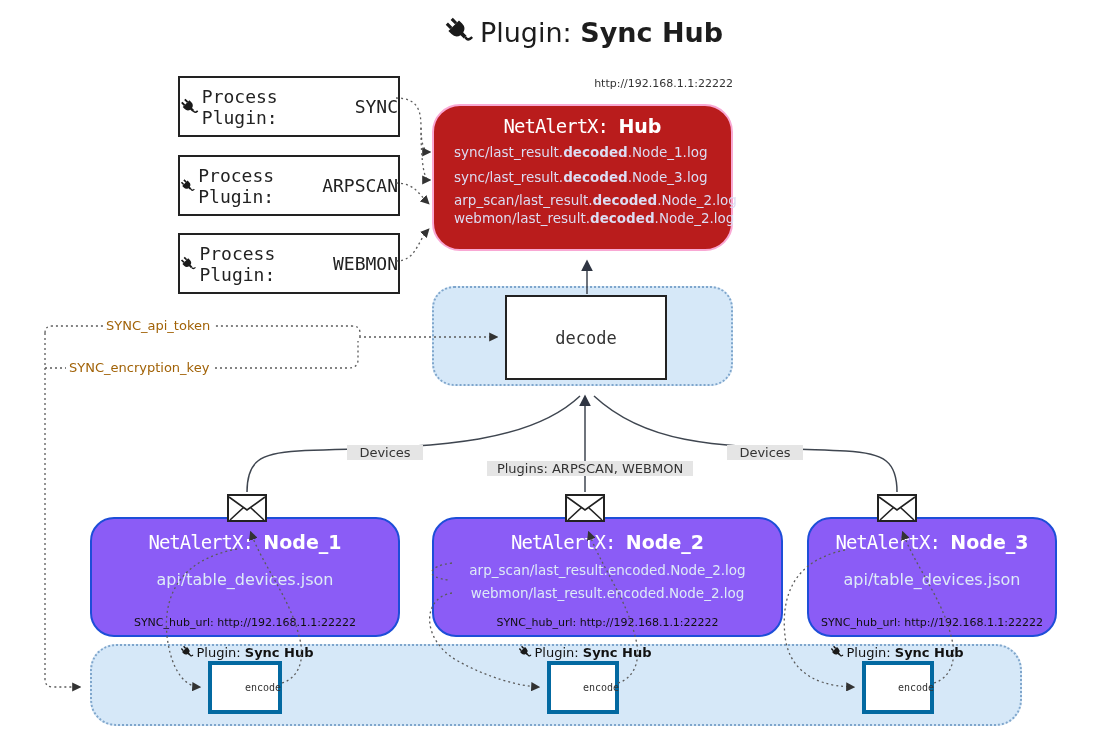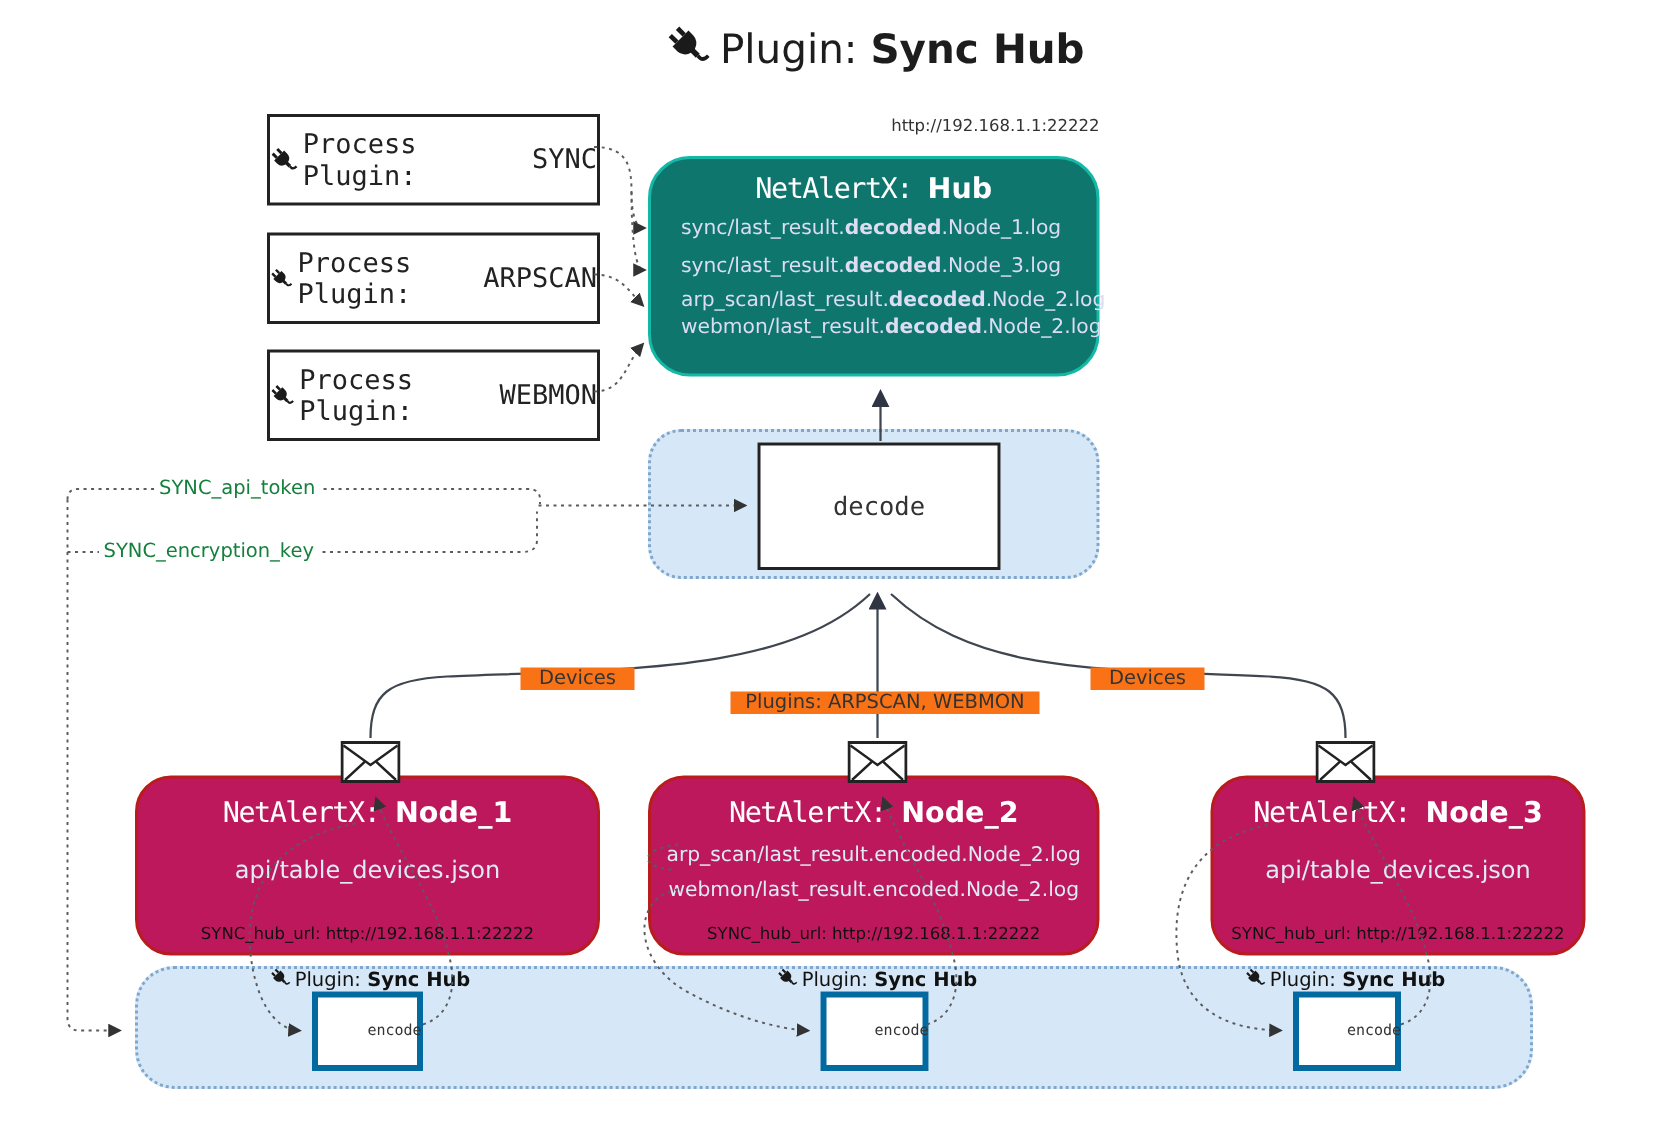--- a/index.html
+++ b/index.html
@@ -14,51 +14,51 @@
   #title .plug{width:30px;height:30px;vertical-align:-4px;margin-right:6px;}
 
   
   .pbox{width:218px;height:57px;background:#fff;border:2px solid #222;
         display:flex;flex-direction:row;align-items:center;justify-content:center;
         font-family:"DejaVu Sans Mono",monospace;font-size:18px;color:#222;z-index:2;}
   .pbox .row{display:flex;align-items:center;gap:3px;}
   .pbox .plug{width:20px;height:20px;}
 
   
-  #hub{left:432px;top:104px;width:301px;height:147px;background:#0f766e;border:2px solid #14b8a6;
+  #hub{left:432px;top:104px;width:301px;height:147px;background:#b91c1c;border:2px solid #f9a8d4;
        border-radius:28px;box-sizing:border-box;color:#fff;z-index:2;}
   #hub .hubtitle{text-align:center;margin-top:9px;font-size:19px;}
   #hub .hubtitle .mono{letter-spacing:-1px;}
   #hub .log{color:#dcdcf2;font-size:13.5px;padding-left:20px;white-space:nowrap;}
   #hub .log1{margin-top:7px;} #hub .log2{margin-top:9px;} #hub .log3{margin-top:7px;} #hub .log4{margin-top:2px;}
   #huburl{left:432px;top:77px;width:301px;text-align:right;font-size:11px;color:#333;z-index:3;}
 
   
   #decodewrap{left:432px;top:286px;width:301px;height:100px;background:#d6e8f8;
               border:2px dotted #7fa6cc;border-radius:22px;box-sizing:border-box;z-index:1;}
   #decodebox{left:505px;top:295px;width:162px;height:85px;background:#fff;border:2px solid #222;
              box-sizing:border-box;display:flex;align-items:center;justify-content:center;
              font-family:"DejaVu Sans Mono",monospace;font-size:17px;color:#333;z-index:2;}
 
   
-  .seclabel{font-size:13px;color:#15803d;background:#fff;padding:0 3px;z-index:6;white-space:nowrap;}
+  .seclabel{font-size:13px;color:#a16207;background:#fff;padding:0 3px;z-index:6;white-space:nowrap;}
   #sec-token{left:103px;top:318px;}
   #sec-key{left:66px;top:360px;}
 
   
-  .edgelabel{font-size:13px;color:#333;background:#f97316;padding:0 3px;z-index:6;text-align:center;white-space:nowrap;}
+  .edgelabel{font-size:13px;color:#333;background:#e5e5e5;padding:0 3px;z-index:6;text-align:center;white-space:nowrap;}
   #lbl-dev-l{left:347px;width:70px;top:445px;}
   #lbl-dev-r{left:727px;width:70px;top:445px;}
   #lbl-plugins{left:487px;width:200px;top:461px;}
 
   
-  .node{background:#be185d;border:2px solid #b91c1c;border-radius:24px;box-sizing:border-box;
+  .node{background:#8b5cf6;border:2px solid #1d4ed8;border-radius:24px;box-sizing:border-box;
         color:#fff;z-index:2;}
   #node1{left:90px;top:517px;width:310px;height:120px;}
-  #node2{left:432px;top:517px;width:301px;height:120px;}
+  #node2{left:432px;top:517px;width:351px;height:120px;}
   #node3{left:773px;top:517px;width:250px;height:120px;margin-left:34px;}
   .node .ntitle{text-align:center;margin-top:12px;font-size:19px;}
   .node .ntitle .mono{letter-spacing:-1px;}
   .node .nline{color:#ddeaf7;text-align:center;font-size:15px;white-space:nowrap;}
   #node1 .nline{margin-top:17px;font-size:16px;}
   #node2 .nline{font-size:13.5px;margin-top:7px;}
   #node2 .nline.first{margin-top:9px;}
   #node3 .nline{margin-top:17px;font-size:16px;}
   .node .nfooter{position:absolute;left:0;right:0;bottom:6px;text-align:center;
                  font-size:11px;color:#101010;}

